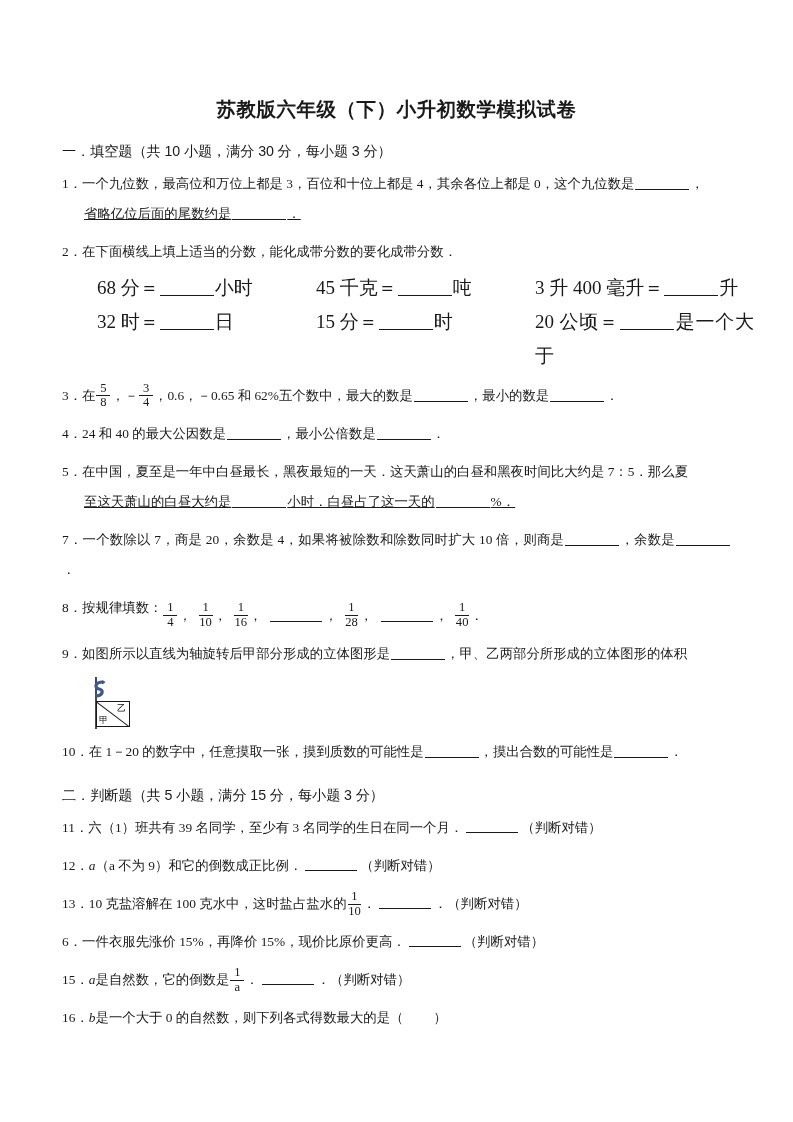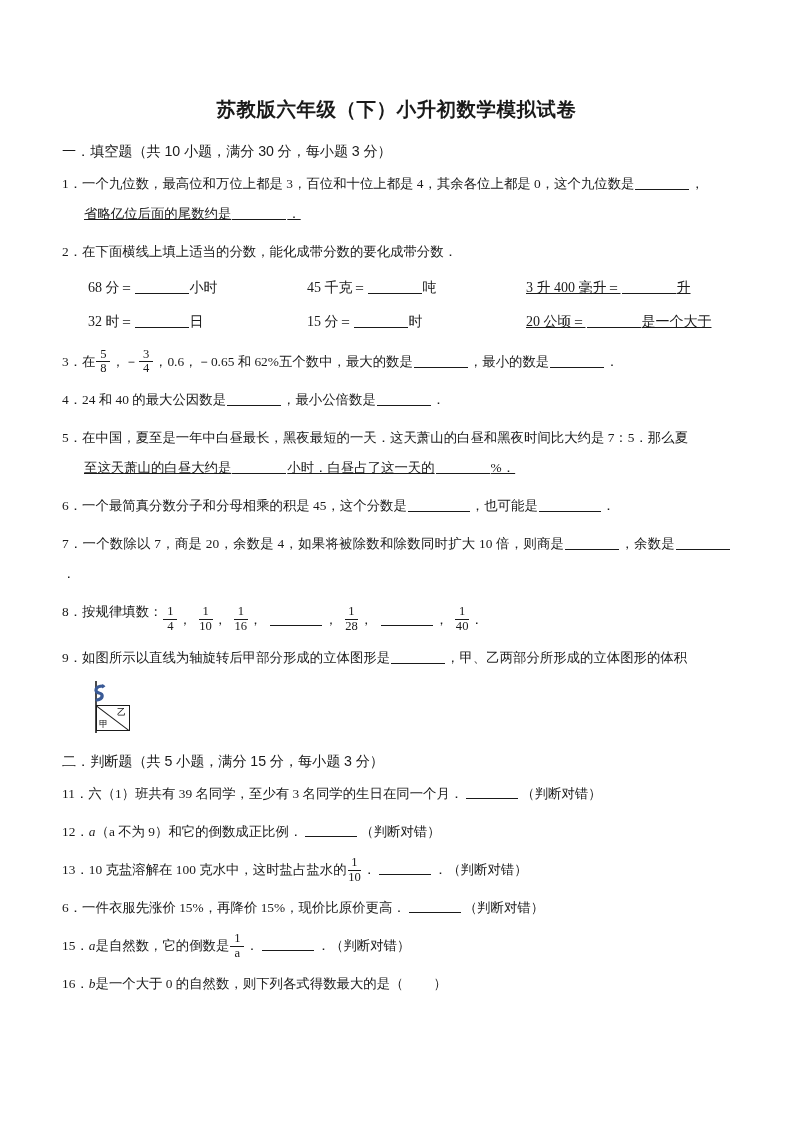--- a/index.html
+++ b/index.html
@@ -91,29 +91,29 @@
     padding-bottom: 0px;
   }
   .unit-grid {
     display: block;
     padding-left: 26px;
     margin-top: 4px;
   }
   .unit-row {
     display: flex;
     line-height: 34px;
-    font-size: 14px;
+    font-size: 19px;
+    margin-left: 9px;
   }
   .unit-cell {
     width: 219px;
     flex: 0 0 219px;
   }
   .unit-cell.c3 {
     width: auto;
-    text-decoration: underline;
   }
   .seq {
     display: inline-flex;
     align-items: center;
     gap: 0px;
   }
   .seq .sep {
     margin-right: 6px;
   }
   .seqblank {
@@ -235,23 +235,20 @@
 
   <div class="q">
     <span class="num">4．</span><span>24 和 40 的最大公因数是</span><span class="blank"></span><span>，最小公倍数是</span><span class="blank"></span><span>．</span>
   </div>
 
   <div class="q">
     <span class="num">5．</span><span>在中国，夏至是一年中白昼最长，黑夜最短的一天．这天萧山的白昼和黑夜时间比大约是 7：5．那么夏</span>
     <span class="indent"><span>至这天萧山的白昼大约是</span><span class="blank"></span><span>小时．白昼占了这一天的</span><span class="blank"></span><span>%．</span></span>
   </div>
 
-  <div class="q">
-    <span class="num">6．</span><span>一个最简真分数分子和分母相乘的积是 45，这个分数是</span><span class="blank wide"></span><span>，也可能是</span><span class="blank wide"></span><span>．</span>
-  </div>
 
   <div class="q">
     <span class="num">7．</span><span>一个数除以 7，商是 20，余数是 4，如果将被除数和除数同时扩大 10 倍，则商是</span><span class="blank"></span><span>，余数是</span><span class="blank"></span><span>．</span>
   </div>
 
   <div class="q">
     <span class="num">8．</span><span>按规律填数：</span><span class="seq">
       <span class="frac">
           <span class="num2">1</span>
           <span class="den">4</span>
@@ -293,20 +290,23 @@
     <div class="fig-square"></div>
     <div class="fig-diag"></div>
     <svg class="fig-arrow" viewBox="0 0 20 22">
       <path d="M13 3 C5 3, 4 9, 9 10 C14 11, 13 16, 7 17" stroke="#3a5a96" stroke-width="3.2" fill="none" stroke-linecap="round"></path>
       <path d="M12 1.2 L15.5 3.2 L12 5.4 Z" fill="#3a5a96"></path>
     </svg>
     <div class="fig-lbl jia">甲</div>
     <div class="fig-lbl yi">乙</div>
   </div>
 
+  <div class="q">
+    <span class="num">10．</span><span>在 1－20 的数字中，任意摸取一张，摸到质数的可能性是</span><span class="blank"></span><span>，摸出合数的可能性是</span><span class="blank"></span><span>．</span>
+  </div>
 
   <div class="section-head">二．判断题（共 5 小题，满分 15 分，每小题 3 分）</div>
 
   <div class="q">
     <span class="num">11．</span><span>六（1）班共有 39 名同学，至少有 3 名同学的生日在同一个月．</span><span class="tf-blank"></span><span>（判断对错）</span>
   </div>
 
   <div class="q">
     <span class="num">12．</span><span class="ital">a</span><span>（a 不为 9）和它的倒数成正比例．</span><span class="tf-blank"></span><span>（判断对错）</span>
   </div>

